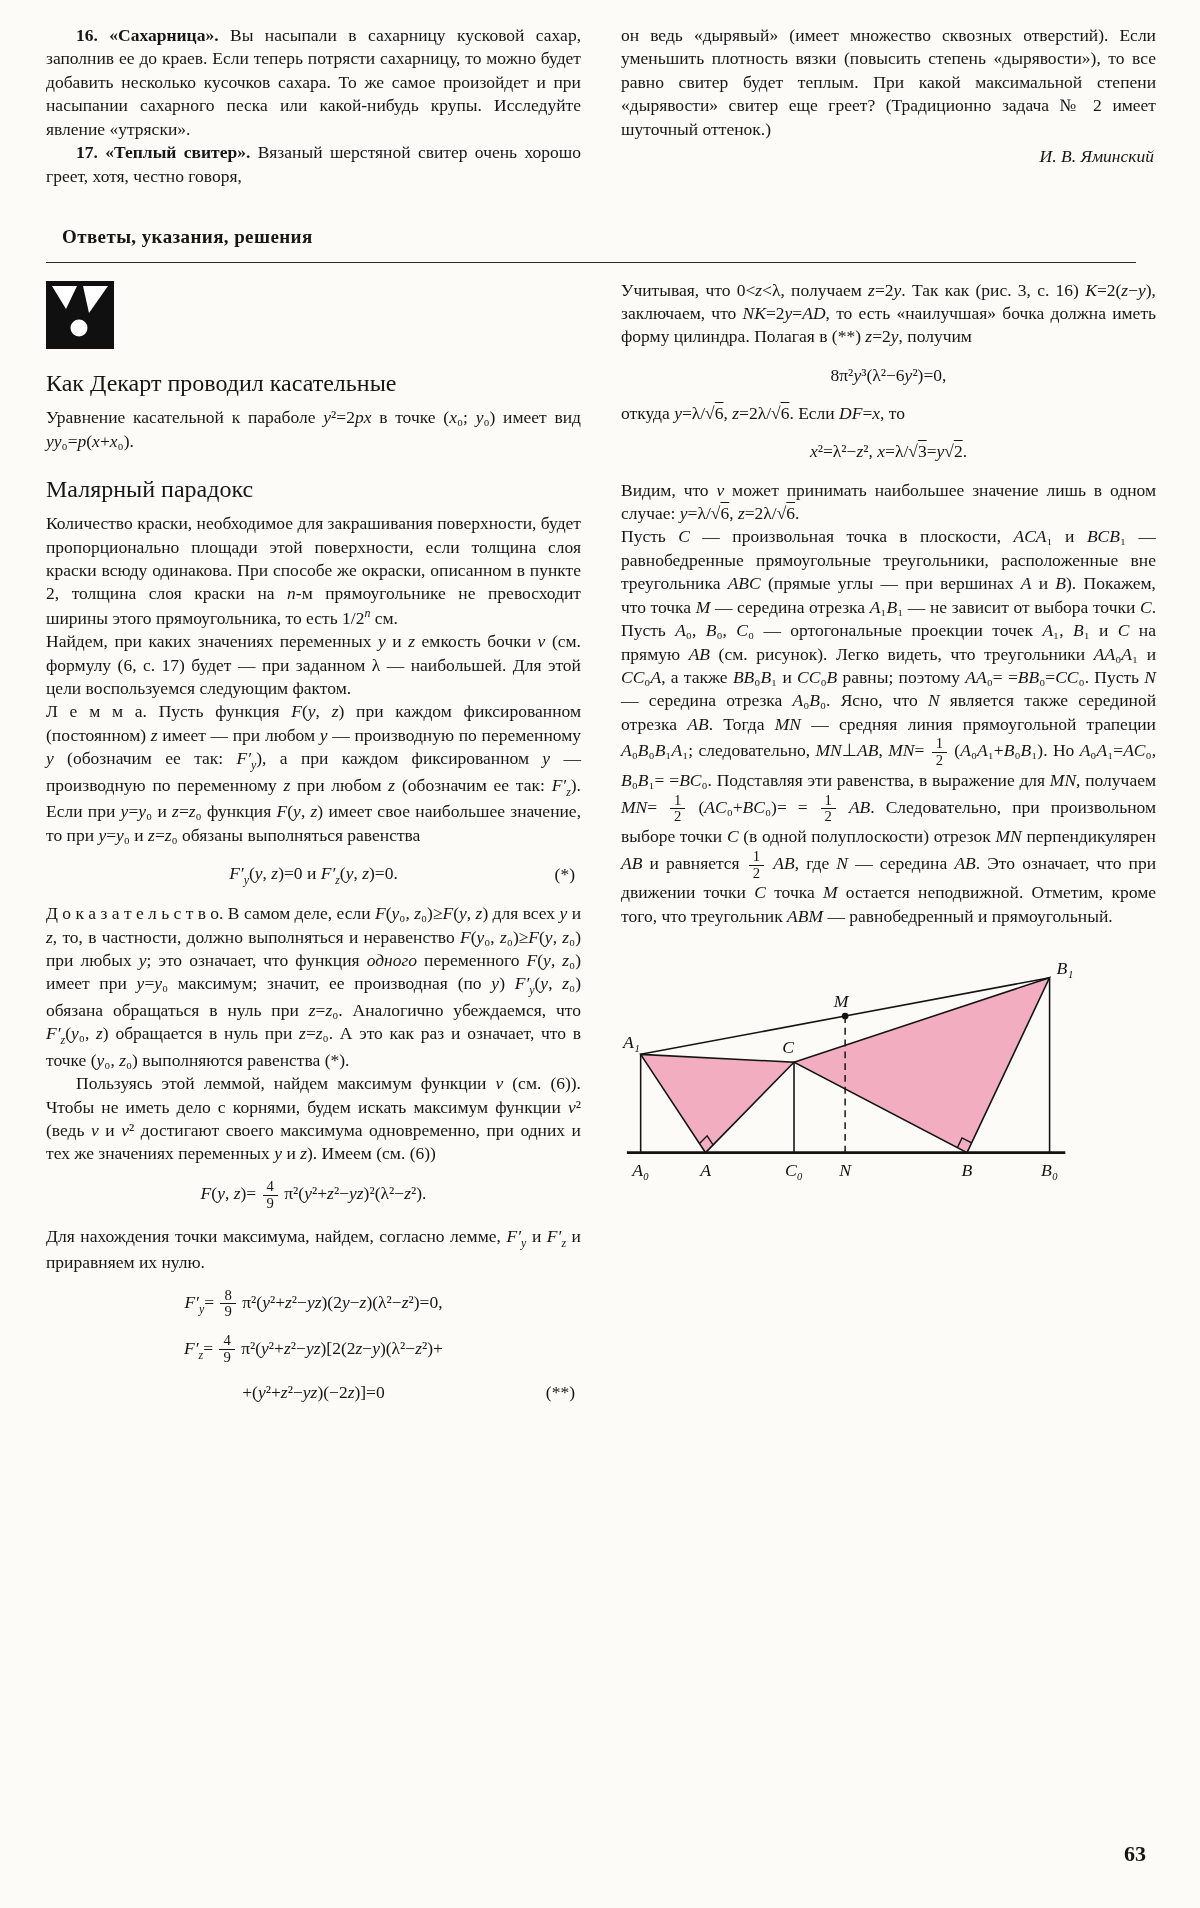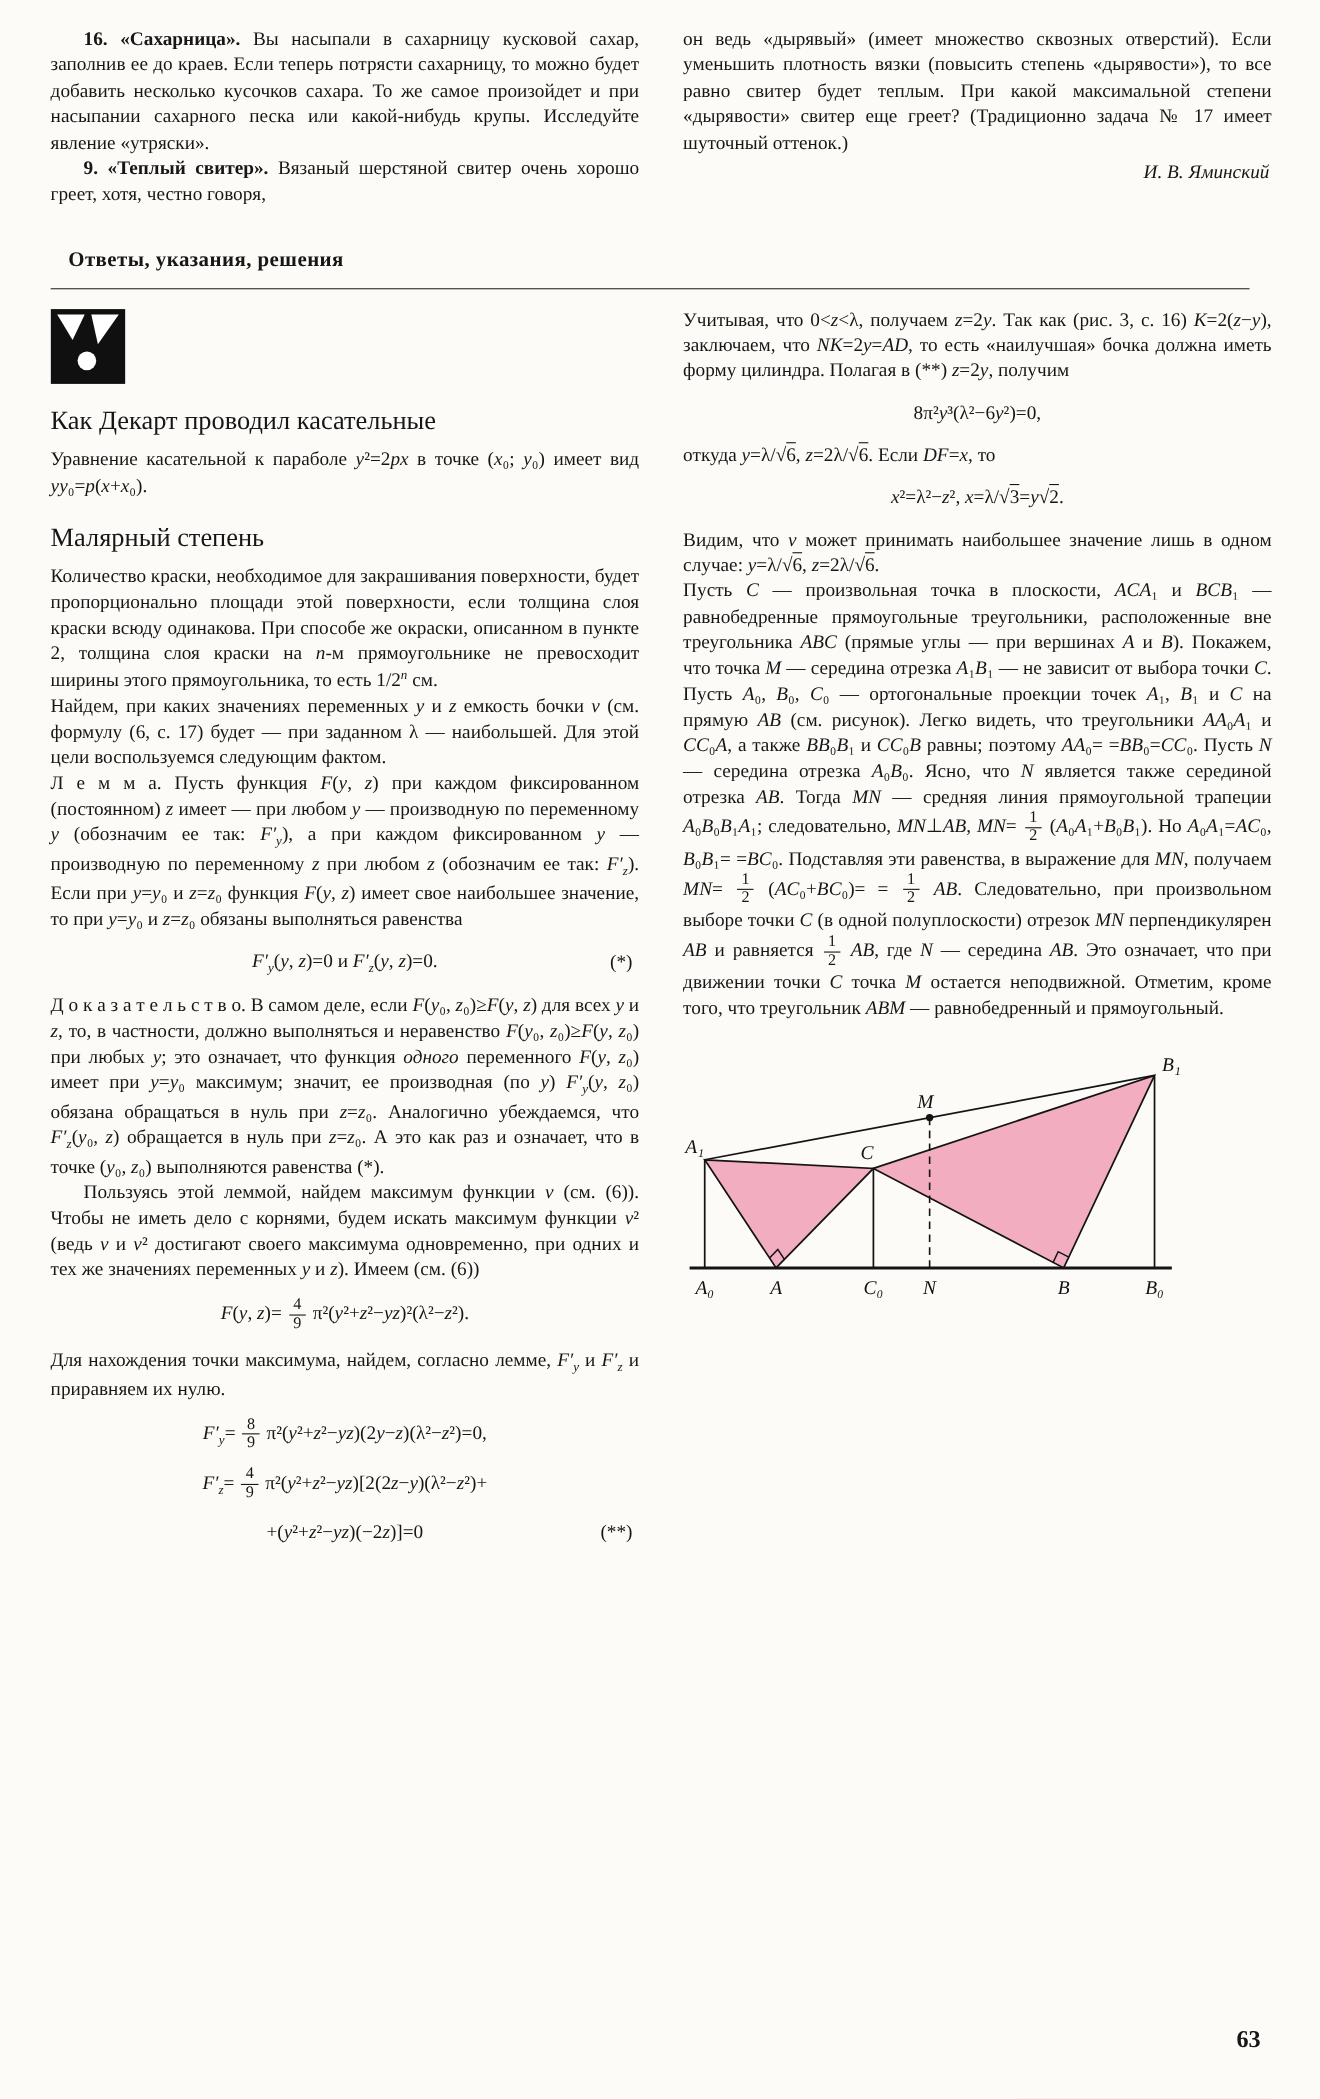--- a/index.html
+++ b/index.html
@@ -35,24 +35,24 @@
   .page-num{ position:absolute; right:54px; bottom:40px; font-weight:bold; font-size:22px; }
 </style>
 </head>
 <body>
 
 <div class="page">
 
   <div class="cols">
     <div class="col">
       <p class="body indent"><b>16. «Сахарница».</b> Вы насыпали в сахарницу кусковой сахар, заполнив ее до краев. Если теперь потрясти сахарницу, то можно будет добавить несколько кусочков сахара. То же самое произойдет и при насыпании сахарного песка или какой-нибудь крупы. Исследуйте явление «утряски».</p>
-      <p class="body indent"><b>9. «Теплый свитер».</b> Вязаный шерстяной свитер очень хорошо греет, хотя, честно говоря,</p>
+      <p class="body indent"><b>17. «Теплый свитер».</b> Вязаный шерстяной свитер очень хорошо греет, хотя, честно говоря,</p>
     </div>
     <div class="col">
-      <p class="body">он ведь «дырявый» (имеет множество сквозных отверстий). Если уменьшить плотность вязки (повысить степень «дырявости»), то все равно свитер будет теплым. При какой максимальной степени «дырявости» свитер еще греет? (Традиционно задача № 17 имеет шуточный оттенок.)</p>
+      <p class="body">он ведь «дырявый» (имеет множество сквозных отверстий). Если уменьшить плотность вязки (повысить степень «дырявости»), то все равно свитер будет теплым. При какой максимальной степени «дырявости» свитер еще греет? (Традиционно задача № 2 имеет шуточный оттенок.)</p>
       <p class="credit">И. В. Яминский</p>
     </div>
   </div>
 
   <div class="answers-header">Ответы, указания, решения</div>
   <hr class="rule">
 
   <div class="cols">
 
     <div class="col">
@@ -62,21 +62,21 @@
           <rect x="0" y="0" width="68" height="68" fill="#101010"></rect>
           <polygon points="6,5 31,5 20,28" fill="#ffffff"></polygon>
           <polygon points="37,5 62,5 43,32" fill="#ffffff"></polygon>
           <circle cx="33" cy="47" r="8.5" fill="#ffffff"></circle>
         </svg>
       </div>
 
       <div class="section-title first-title">Как Декарт проводил касательные</div>
       <p class="body">Уравнение касательной к параболе <i>y</i>²=2<i>px</i> в точке (<i>x</i>₀; <i>y</i>₀) имеет вид <i>yy</i>₀=<i>p</i>(<i>x</i>+<i>x</i>₀).</p>
 
-      <div class="section-title">Малярный степень</div>
+      <div class="section-title">Малярный парадокс</div>
       <p class="body">Количество краски, необходимое для закрашивания поверхности, будет пропорционально площади этой поверхности, если толщина слоя краски всюду одинакова. При способе же окраски, описанном в пункте 2, толщина слоя краски на <i>n</i>-м прямоугольнике не превосходит ширины этого прямоугольника, то есть 1/2<sup><i>n</i></sup> см.</p>
 
       <p class="body">Найдем, при каких значениях переменных <i>y</i> и <i>z</i> емкость бочки <i>v</i> (см. формулу (6, с. 17) будет — при заданном λ — наибольшей. Для этой цели воспользуемся следующим фактом.</p>
       <p class="body">Л е м м а. Пусть функция <i>F</i>(<i>y</i>, <i>z</i>) при каждом фиксированном (постоянном) <i>z</i> имеет — при любом <i>y</i> — производную по переменному <i>y</i> (обозначим ее так: <i>F′<sub>y</sub></i>), а при каждом фиксированном <i>y</i> — производную по переменному <i>z</i> при любом <i>z</i> (обозначим ее так: <i>F′<sub>z</sub></i>). Если при <i>y</i>=<i>y</i>₀ и <i>z</i>=<i>z</i>₀ функция <i>F</i>(<i>y</i>, <i>z</i>) имеет свое наибольшее значение, то при <i>y</i>=<i>y</i>₀ и <i>z</i>=<i>z</i>₀ обязаны выполняться равенства</p>
 
       <div class="formula">
         <span><i>F′<sub>y</sub></i>(<i>y</i>, <i>z</i>)=0 и <i>F′<sub>z</sub></i>(<i>y</i>, <i>z</i>)=0.</span>
         <span class="tag">(*)</span>
       </div>
 

